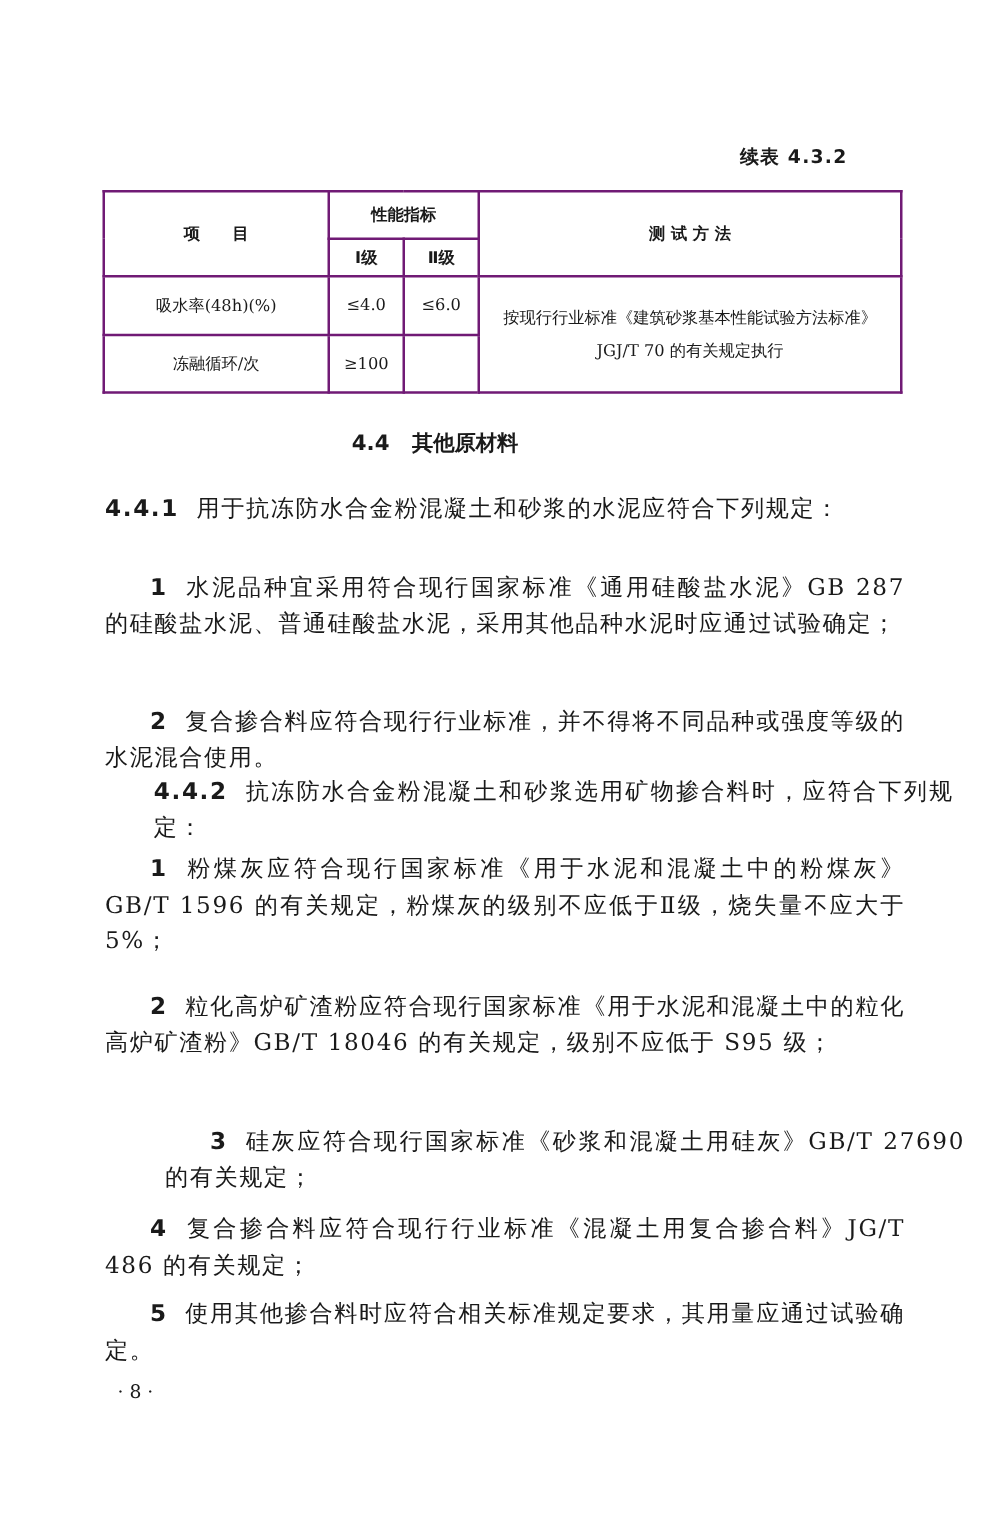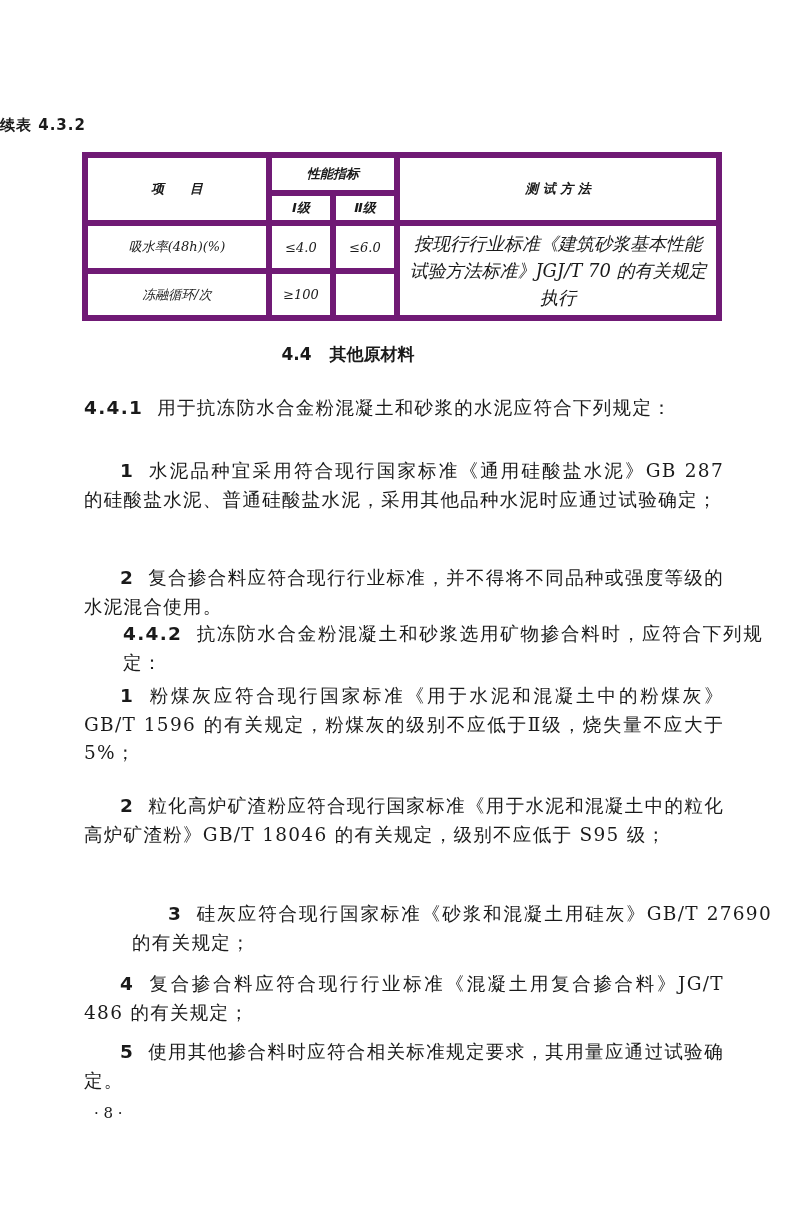--- a/index.html
+++ b/index.html
@@ -1,33 +1,33 @@
 <!DOCTYPE html>
 <html><head>
 <meta charset="utf-8">
 <style>
   html, body { margin: 0; padding: 0; }
   body {
     width: 800px; height: 1226px; background: #ffffff; position: relative; overflow: hidden;
     font-family: "DejaVu Serif", "Liberation Serif", serif; color: #1a1a1a;
   }
   .caption {
-    position: absolute; top: 116px; left: 0; width: 658px; text-align: left;
-    font-family: "DejaVu Sans", sans-serif; font-weight: bold; font-size: 15px; letter-spacing: 1px;
+    position: absolute; top: 116px; left: 0; width: 658px; text-align: right;
+    font-family: "DejaVu Sans", sans-serif; font-weight: bold; font-size: 15px; letter-spacing: 1px; padding-left: 20px;
   }
   table.spec {
     position: absolute; top: 152px; left: 82px; width: 640px; border-collapse: collapse;
     font-size: 13px; border: 2px solid #222;
   }
   table.spec td, table.spec th {
-    border: 6px solid #701a75; text-align: center; vertical-align: middle; font-weight: normal; padding: 0; font-style: italic;
+    border: 2px solid #701a75; text-align: center; vertical-align: middle; font-weight: normal; padding: 0;
   }
   table.spec th { font-family: "DejaVu Sans", sans-serif; font-weight: bold; font-size: 13px; }
   .c1 { width: 178px; } .c2 { width: 58px; } .c3 { width: 58px; }
-  .method { text-align: right; padding: 4px 8px !important; line-height: 27px; font-size: 18px; }
+  .method { text-align: right; padding: 4px 8px !important; line-height: 27px; font-size: 13px; }
   .sec-title {
     position: absolute; top: 343px; left: 0; width: 696px; text-align: center;
     font-family: "DejaVu Sans", sans-serif; font-weight: bold; font-size: 17px;
   }
   .sec-title .num { margin-right: 18px; }
   .body-text {
     position: absolute; left: 84px; width: 640px; font-size: 18.5px; line-height: 28.5px;
     letter-spacing: 1.3px; text-align: justify;
   }
   .clause-num { font-family: "DejaVu Sans", sans-serif; font-weight: bold; margin-right: 14px; }

